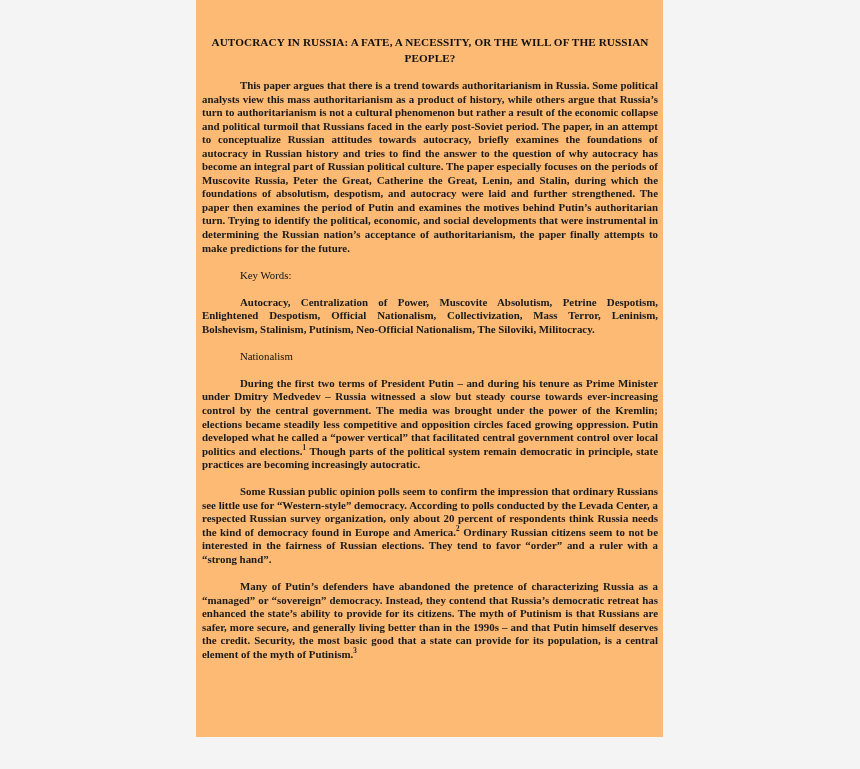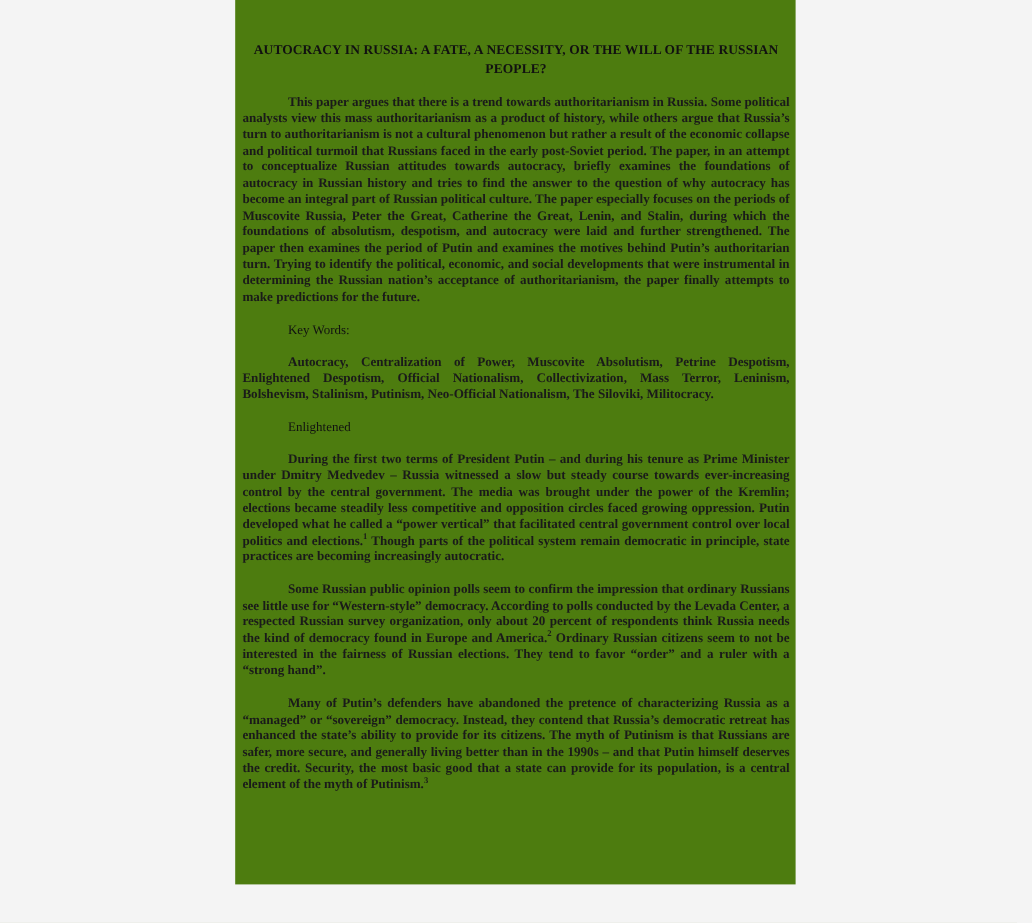--- a/index.html
+++ b/index.html
@@ -18,21 +18,21 @@
     width: 860px;
     height: 769px;
     background: #f4f4f4;
   }
   .paper {
     position: absolute;
     left: 196px;
     top: 0px;
     width: 467px;
     height: 737px;
-    background: #4d7c0f;
+    background: #fdba74;
     box-sizing: border-box;
   }
   .content {
     position: absolute;
     left: 6px;
     top: 0;
     width: 456px;
   }
   .doc-title {
     margin: 0;
@@ -110,21 +110,21 @@
       <div class="gap-heading-before"></div>
 
       <h3 class="section-heading-left">Key Words:</h3>
 
       <div class="gap-heading-after"></div>
 
       <p class="body-par">Autocracy, Centralization of Power, Muscovite Absolutism, Petrine Despotism, Enlightened Despotism, Official Nationalism, Collectivization, Mass Terror, Leninism, Bolshevism, Stalinism, Putinism, Neo-Official Nationalism, The Siloviki, Militocracy.</p>
 
       <div class="gap-heading-before"></div>
 
-      <h3 class="section-heading-left">Enlightened</h3>
+      <h3 class="section-heading-left">Nationalism</h3>
 
       <div class="gap-heading-after"></div>
 
       <p class="body-par"><span>During the first two terms of President Putin – and during his tenure as Prime Minister under Dmitry Medvedev – Russia witnessed a slow but steady course towards ever-increasing control by the central government. The media was brought under the power of the Kremlin; elections became steadily less competitive and opposition circles faced growing oppression. Putin developed what he called a “power vertical” that facilitated central government control over local politics and elections.</span><sup>1</sup><span> Though parts of the political system remain democratic in principle, state practices are becoming increasingly autocratic.</span></p>
 
       <div class="gap-par"></div>
 
       <p class="body-par"><span>Some Russian public opinion polls seem to confirm the impression that ordinary Russians see little use for “Western-style” democracy. According to polls conducted by the Levada Center, a respected Russian survey organization, only about 20 percent of respondents think Russia needs the kind of democracy found in Europe and America.</span><sup>2</sup><span> Ordinary Russian citizens seem to not be interested in the fairness of Russian elections. They tend to favor “order” and a ruler with a “strong hand”.</span></p>
 
       <div class="gap-par"></div>

